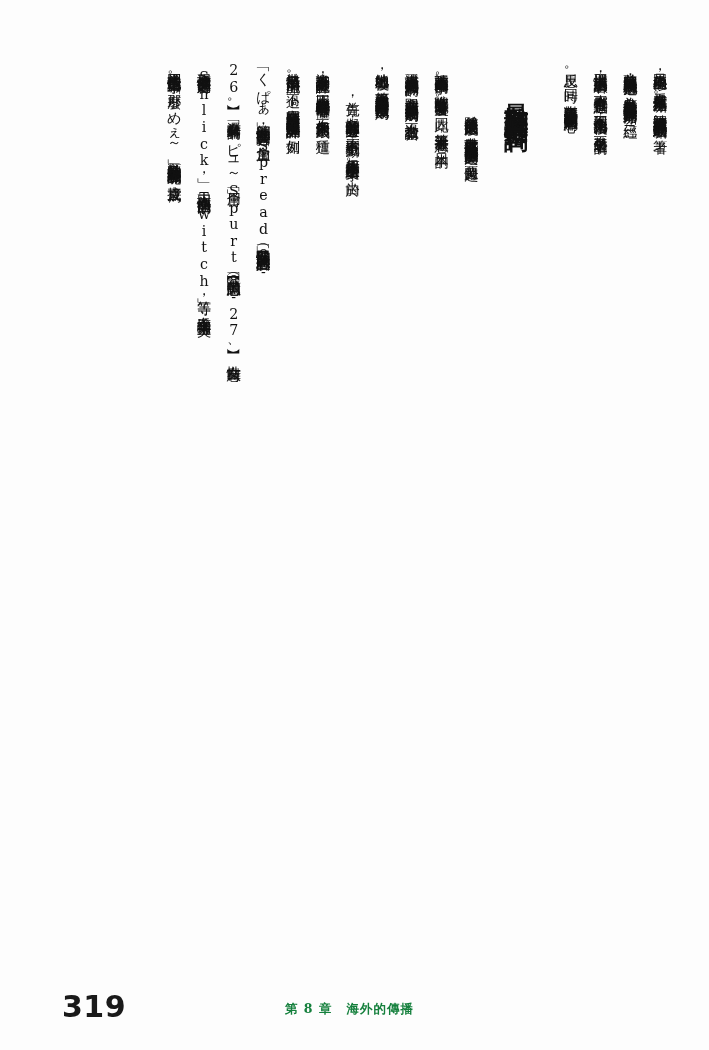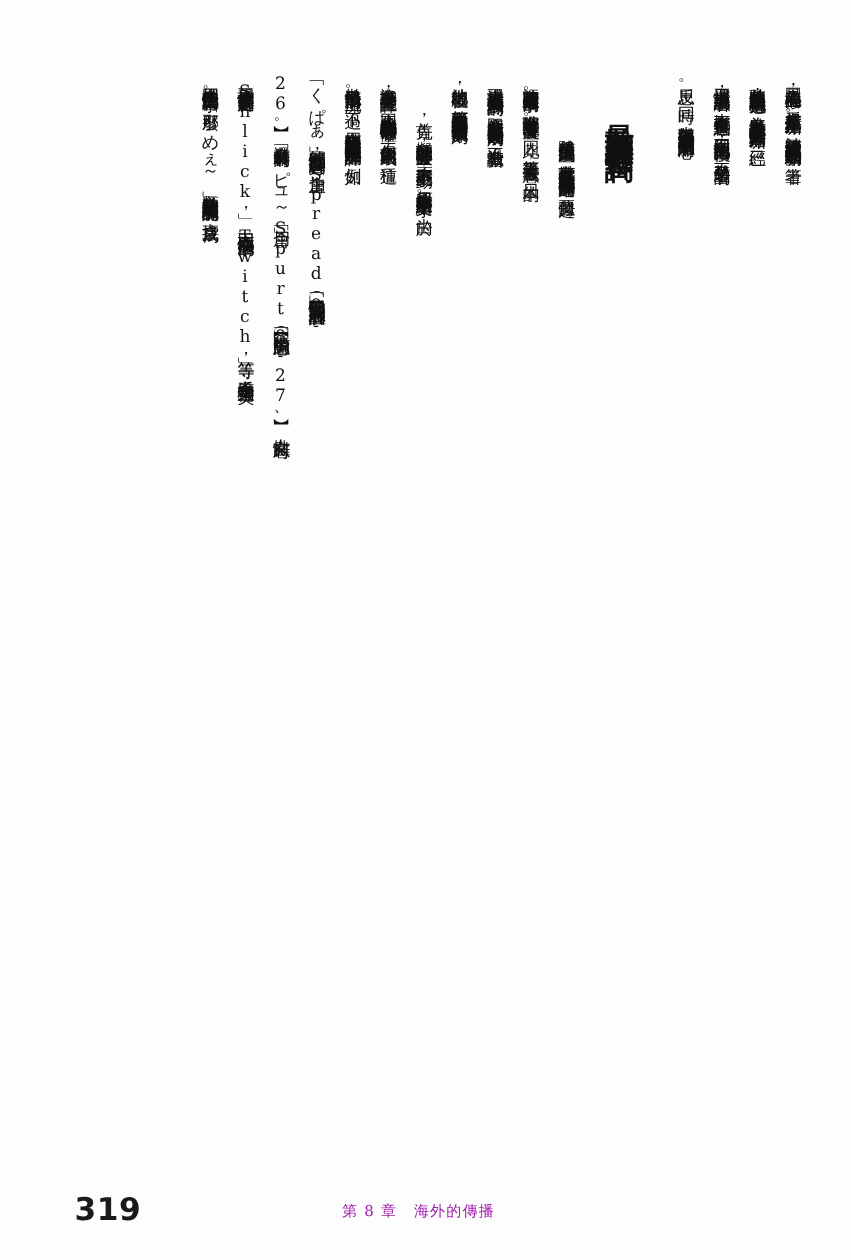--- a/index.html
+++ b/index.html
@@ -79,34 +79,35 @@
     position: absolute;
     left: 0;
     right: 0;
     bottom: 26px;
     height: 34px;
   }
   .folio {
     position: absolute;
     left: 62px;
     bottom: 0;
-    font-size: 26px;
+    font-size: 30px;
     font-weight: bold;
     font-family: "DejaVu Sans", "Liberation Sans", sans-serif;
     letter-spacing: 0.5px;
     color: #1a1a1a;
   }
   .running-head {
     position: absolute;
     left: 285px;
     bottom: 6px;
     font-size: 12.5px;
     font-family: "DejaVu Serif", "Liberation Serif", serif;
-    color: #a21caf;
+    color: #15803d;
     letter-spacing: 1px;
+    font-weight: bold;
   }
   .running-head .chap {
     margin-right: 14px;
   }
 </style>
 </head>
 <body>
 
 <div class="page">
 

